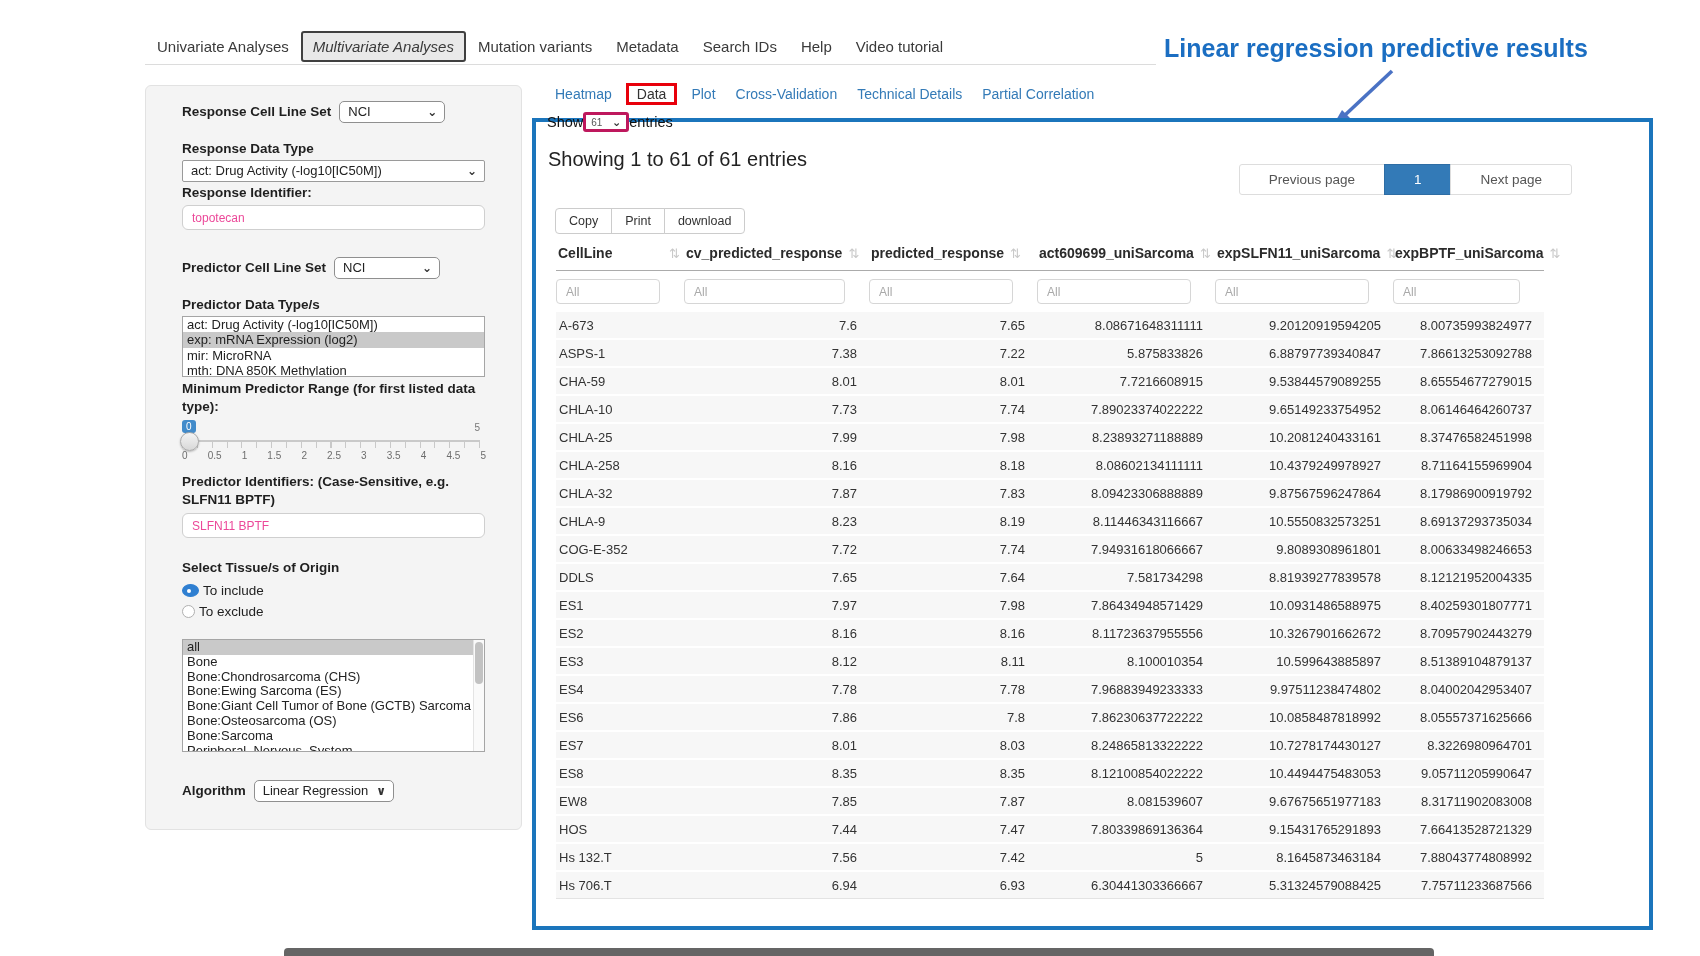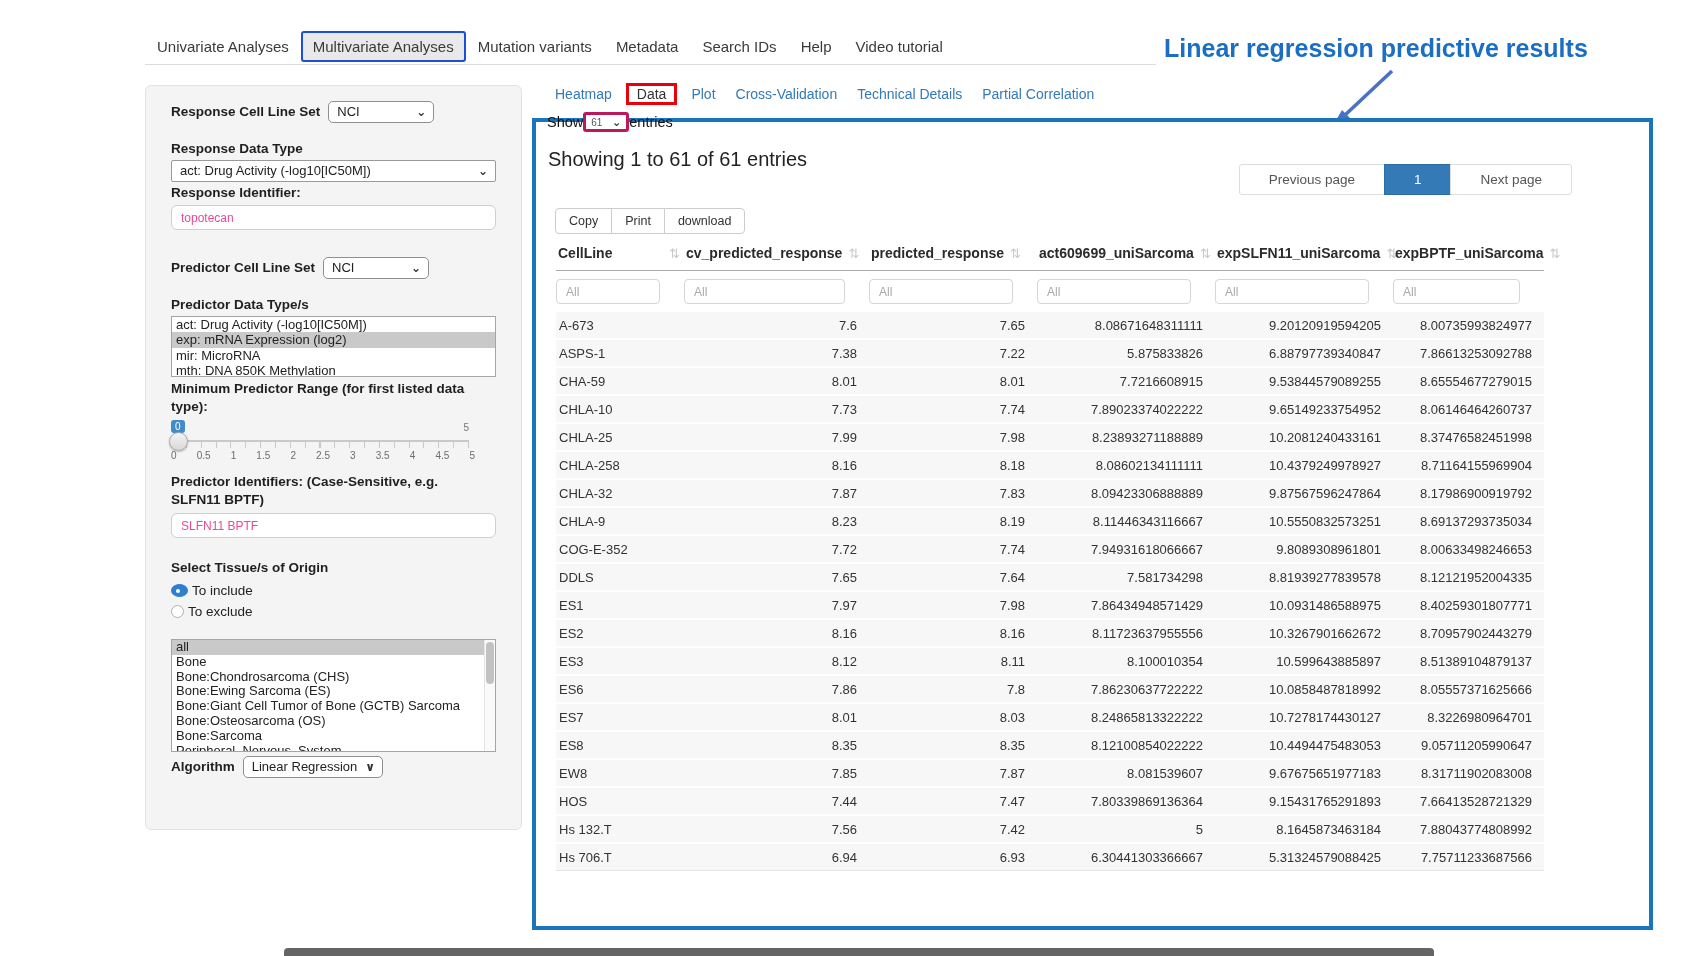--- a/index.html
+++ b/index.html
@@ -5,31 +5,31 @@
   * { margin:0; padding:0; box-sizing:border-box; }
   html,body { background:#fff; }
   body {
     width:1700px; height:956px; position:relative; overflow:hidden;
     font-family:"Liberation Sans","DejaVu Sans",sans-serif; color:#333;
   }
 
   
   #nav { position:absolute; left:145px; top:31px; display:flex; align-items:center; }
   .nav-item { font-size:15px; color:#3a3a3a; padding:7px 12px; white-space:nowrap; }
-  .nav-item.active { background:#e9e9e9; border:2px solid #1d4ed8; border-radius:3px; padding:5px 10px; }
+  .nav-item.active { background:#e9e9e9; border:2px solid #404040; border-radius:3px; padding:5px 10px;font-style:italic; }
   #nav-line { position:absolute; left:145px; top:64px; width:1450px; height:1px; background:#dcdcdc; }
 
   
   #annotation { position:absolute; left:1156px; top:34px; font-size:25px; font-weight:bold;
     color:#1b6ec2; background:#fff; padding:0 8px 4px 8px; white-space:nowrap; }
   #arrow-svg { position:absolute; left:1318px; top:66px; }
 
   
   #sidebar { position:absolute; left:145px; top:85px; width:377px; height:745px;
-    background:#f4f4f4; border:1px solid #e2e2e2; border-radius:6px; padding:13px 25px; }
+    background:#f4f4f4; border:1px solid #e2e2e2; border-radius:6px; padding:13px 36px; }
   .lbl { font-weight:bold; font-size:13.5px; color:#1f1f1f; line-height:18px; }
   .form-row { display:flex; align-items:center; gap:8px; }
   .sel { background:#fff; border:1px solid #8f8f8f; border-radius:5px; font-size:13px; color:#222;
     display:inline-flex; justify-content:space-between; align-items:center; padding:2px 7px 3px 8px; }
   .sel .chev { color:#333; font-weight:bold; font-size:12px; margin-left:8px; line-height:10px; }
   .sel.square { border-radius:2px; border-color:#9a9a9a; }
   .txt-input { background:#fff; border:1px solid #cfcfcf; border-radius:6px; height:25px; font-size:12px;
     color:#ec4899; padding:0 9px; width:100%; display:flex; align-items:center; }
   .listbox { background:#fff; border:1px solid #a5a5a5; font-size:13px; color:#222; overflow:hidden; position:relative; }
   .listbox .opt { padding:0 4px; white-space:nowrap; }
@@ -204,21 +204,21 @@
       <div class="opt">Bone:Ewing Sarcoma (ES)</div>
       <div class="opt">Bone:Giant Cell Tumor of Bone (GCTB) Sarcoma</div>
       <div class="opt">Bone:Osteosarcoma (OS)</div>
       <div class="opt">Bone:Sarcoma</div>
       <div class="opt">Peripheral_Nervous_System</div>
       <div class="fake-scroll">
         <div class="fake-thumb"></div>
       </div>
   </div>
 
-  <div class="form-row" style="margin-top:4px;">
+  <div class="form-row" style="margin-top:28px;">
     <span class="lbl">Algorithm</span>
     <span class="sel">
       <span>Linear Regression</span>
       <span class="chev">∨</span>
     </span>
   </div>
 </div>
 
 <div id="tabs">
     <span class="tab">Heatmap</span>
@@ -410,20 +410,28 @@
         </tr>
         <tr>
           <td>ES3</td>
           <td class="num">8.12</td>
           <td class="num">8.11</td>
           <td class="num">8.100010354</td>
           <td class="num">10.599643885897</td>
           <td class="num">8.51389104879137</td>
         </tr>
         <tr>
+          <td>ES4</td>
+          <td class="num">7.78</td>
+          <td class="num">7.78</td>
+          <td class="num">7.96883949233333</td>
+          <td class="num">9.97511238474802</td>
+          <td class="num">8.04002042953407</td>
+        </tr>
+        <tr>
           <td>ES6</td>
           <td class="num">7.86</td>
           <td class="num">7.8</td>
           <td class="num">7.86230637722222</td>
           <td class="num">10.0858487818992</td>
           <td class="num">8.05557371625666</td>
         </tr>
         <tr>
           <td>ES7</td>
           <td class="num">8.01</td>

